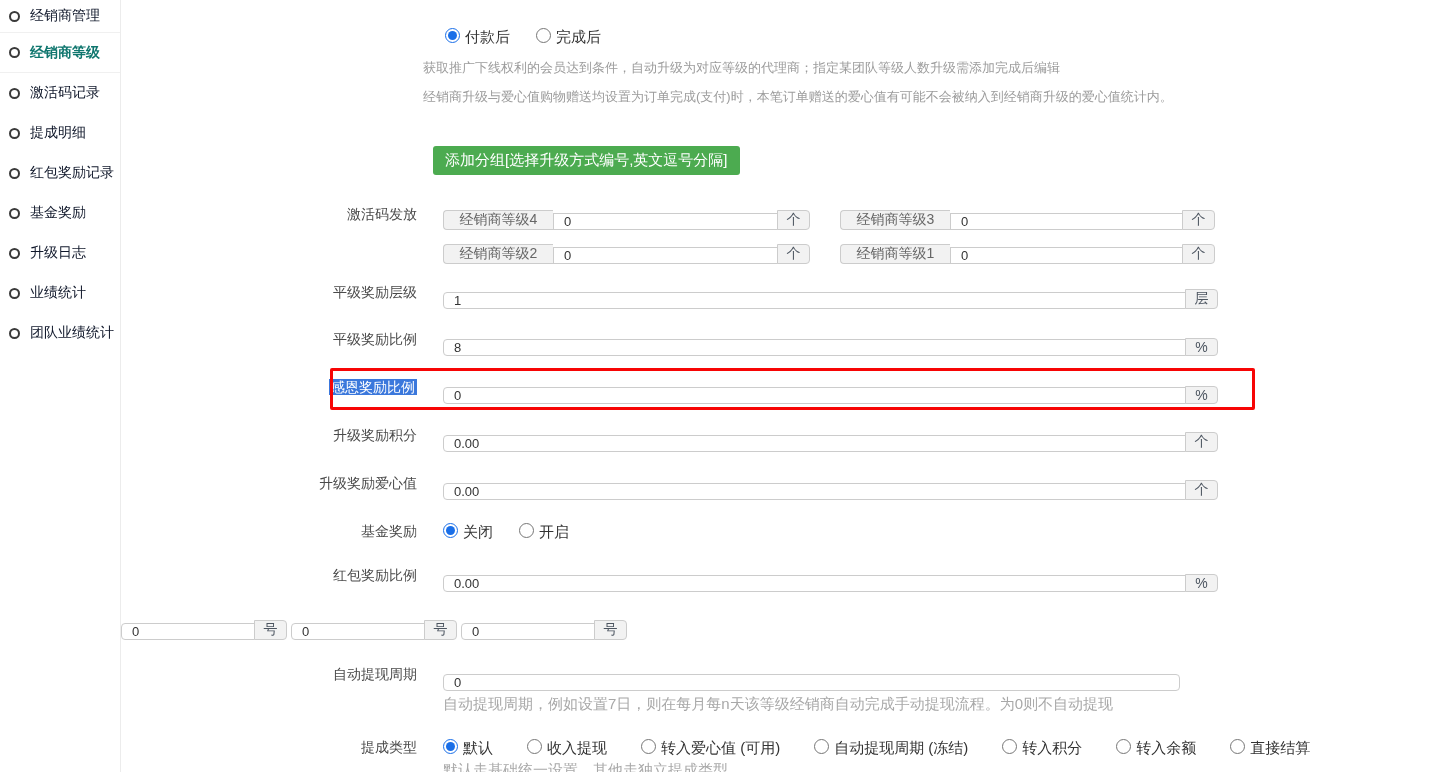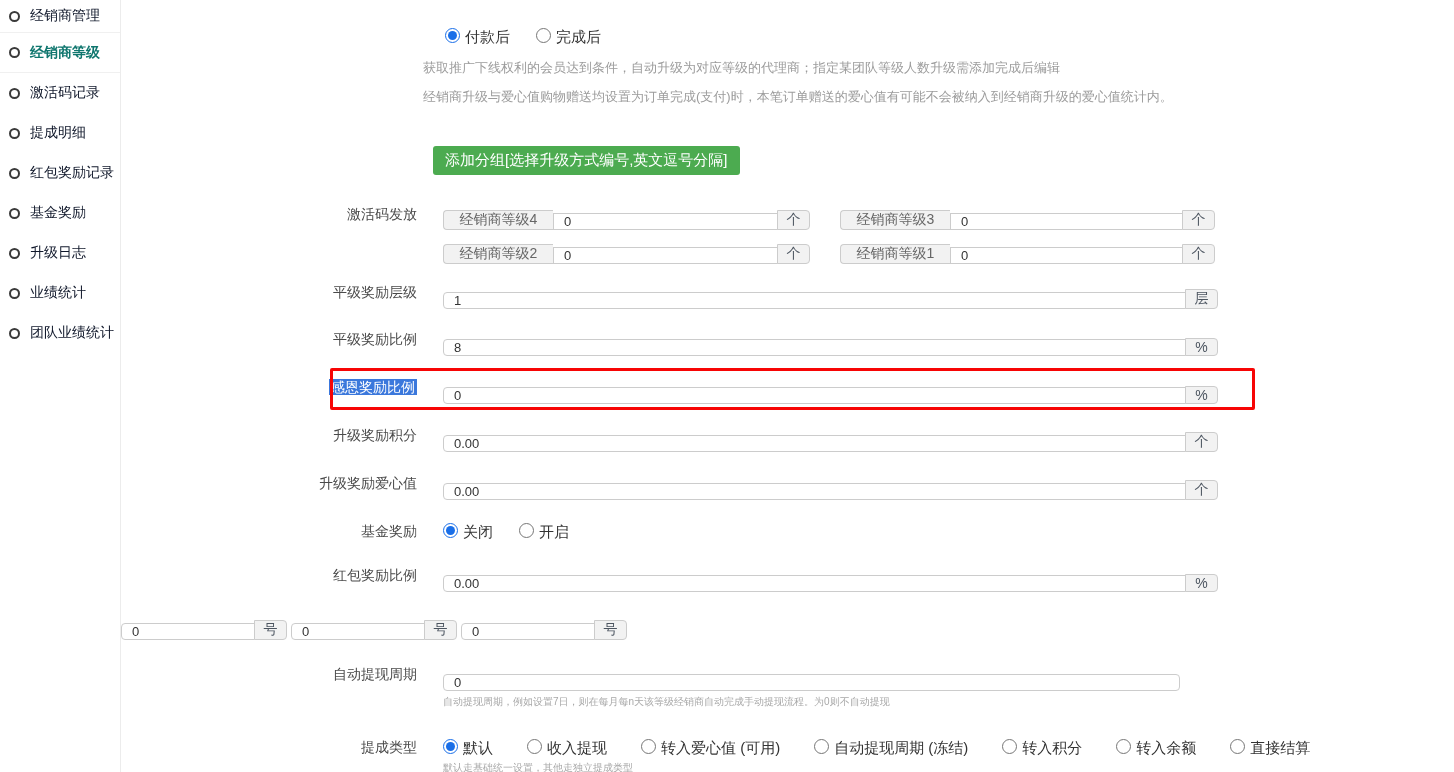--- a/index.html
+++ b/index.html
@@ -59,21 +59,21 @@
   .mt16 { margin-top:16px; } .mt15 { margin-top:15px; } .mt13 { margin-top:13px; }
   .mt19 { margin-top:19px; } .mt23 { margin-top:23px; } .mt30 { margin-top:30px; }
 
   .inline-radios { display:flex; align-items:center; gap:26px; height:18px; }
   .commission .inline-radios { gap:34px; }
 
   .date-grid { display:flex; gap:4px; }
   .date-grid .igroup { width:166px; }
 
   .w-auto-cycle { width:737px; }
-  .sub-help { margin-left:322px; margin-top:4px; font-size:10px; color:#a8a8a8; height:14px; }
+  .sub-help { margin-left:322px; margin-top:4px; font-size:15px; color:#a8a8a8; height:14px; }
 
   
   .red-box { position:absolute; left:330px; top:368px; width:925px; height:42px;
     border:3px solid #f70505; border-radius:2px; pointer-events:none; }
 </style>
 </head>
 <body>
 
 <div class="sidebar">
   <div class="side-item first divided">

